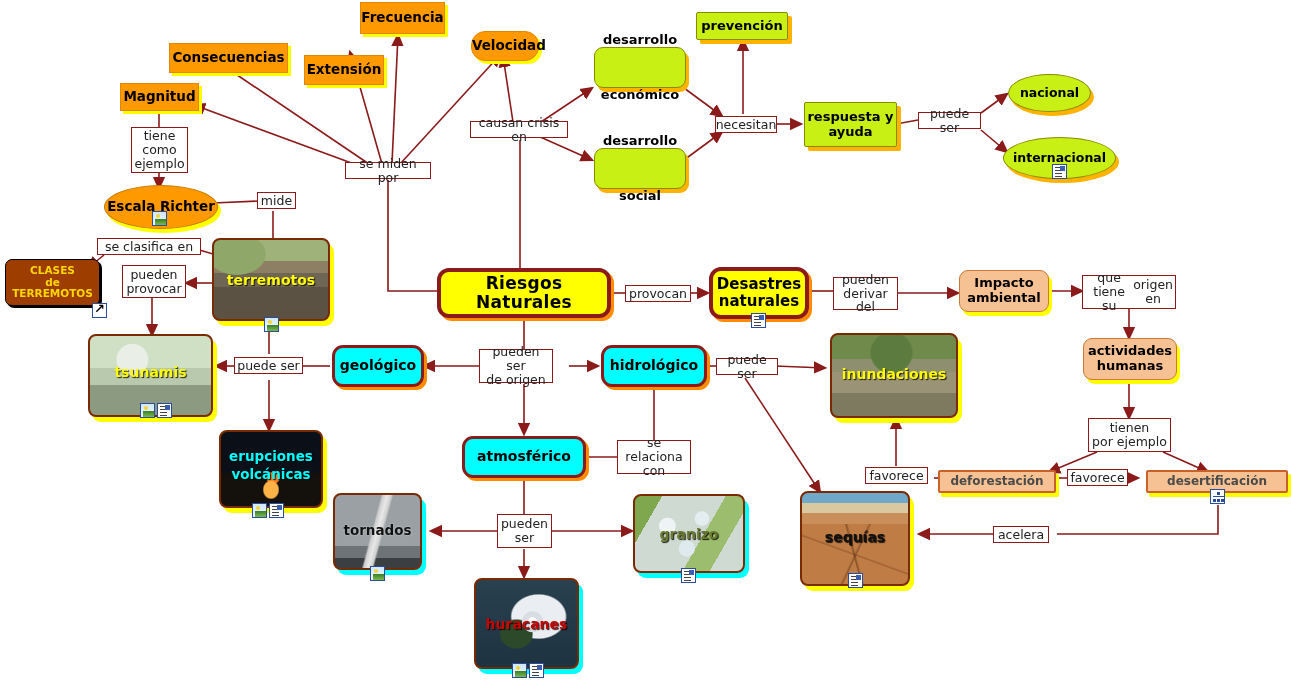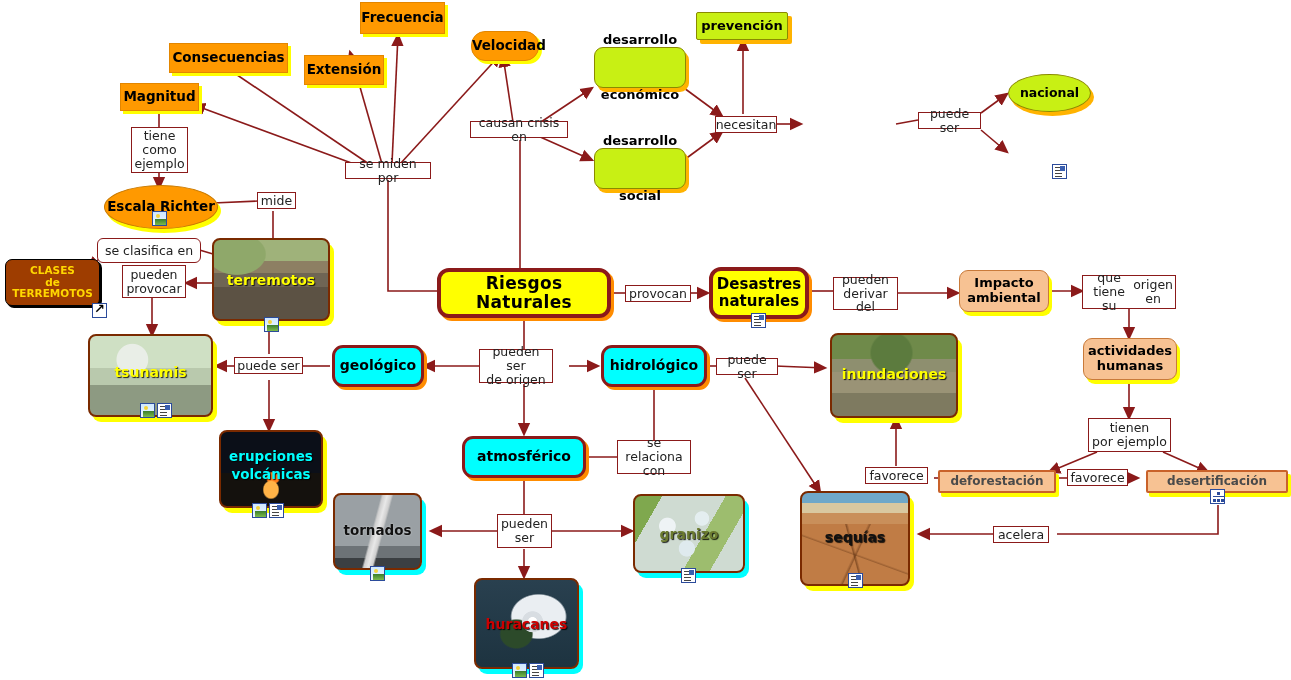--- a/index.html
+++ b/index.html
@@ -298,25 +298,32 @@
 
   <div class="node green" style="left:594px;top:148px;width:92px;height:41px;">
     <span>desarrollo</span>
     <span>social</span>
   </div>
 
   <div class="node green-sq" style="left:696px;top:12px;width:92px;height:28px;">
     <span class="lbl">prevención</span>
   </div>
 
+  <div class="node green-sq" style="left:804px;top:102px;width:93px;height:45px;">
+    <span>respuesta y</span>
+    <span>ayuda</span>
+  </div>
 
   <div class="node ellipse-green" style="left:1008px;top:74px;width:83px;height:38px;">
     <span class="lbl">nacional</span>
   </div>
 
+  <div class="node ellipse-green" style="left:1003px;top:137px;width:113px;height:42px;">
+    <span class="lbl">internacional</span>
+  </div>
   <div class="badges" style="left:1052px;top:164px;">
     <div class="badge doc-i"></div>
   </div>
 
   <div class="node mainyellow" style="left:437px;top:268px;width:174px;height:50px;">
     <span class="lbl">Riesgos Naturales</span>
   </div>
 
   <div class="node mainyellow2" style="left:709px;top:267px;width:100px;height:52px;">
     <span>Desastres</span>
@@ -433,21 +440,21 @@
        flex-direction:column;">
     <span>tiene</span>
     <span>como</span>
     <span>ejemplo</span>
   </div>
 
   <div class="link" style="left:257px;top:192px;width:39px;height:17px;">
     <span>mide</span>
   </div>
 
-  <div class="link" style="left:97px;top:238px;width:104px;height:25px;border-radius:6px;">
+  <div class="link" style="left:97px;top:238px;width:104px;height:17px;">
     <span>se clasifica en</span>
   </div>
 
   <div class="link" style="left:122px;top:265px;width:64px;height:33px;
        flex-direction:column;">
     <span>pueden</span>
     <span>provocar</span>
   </div>
 
   <div class="link" style="left:470px;top:121px;width:98px;height:17px;">

